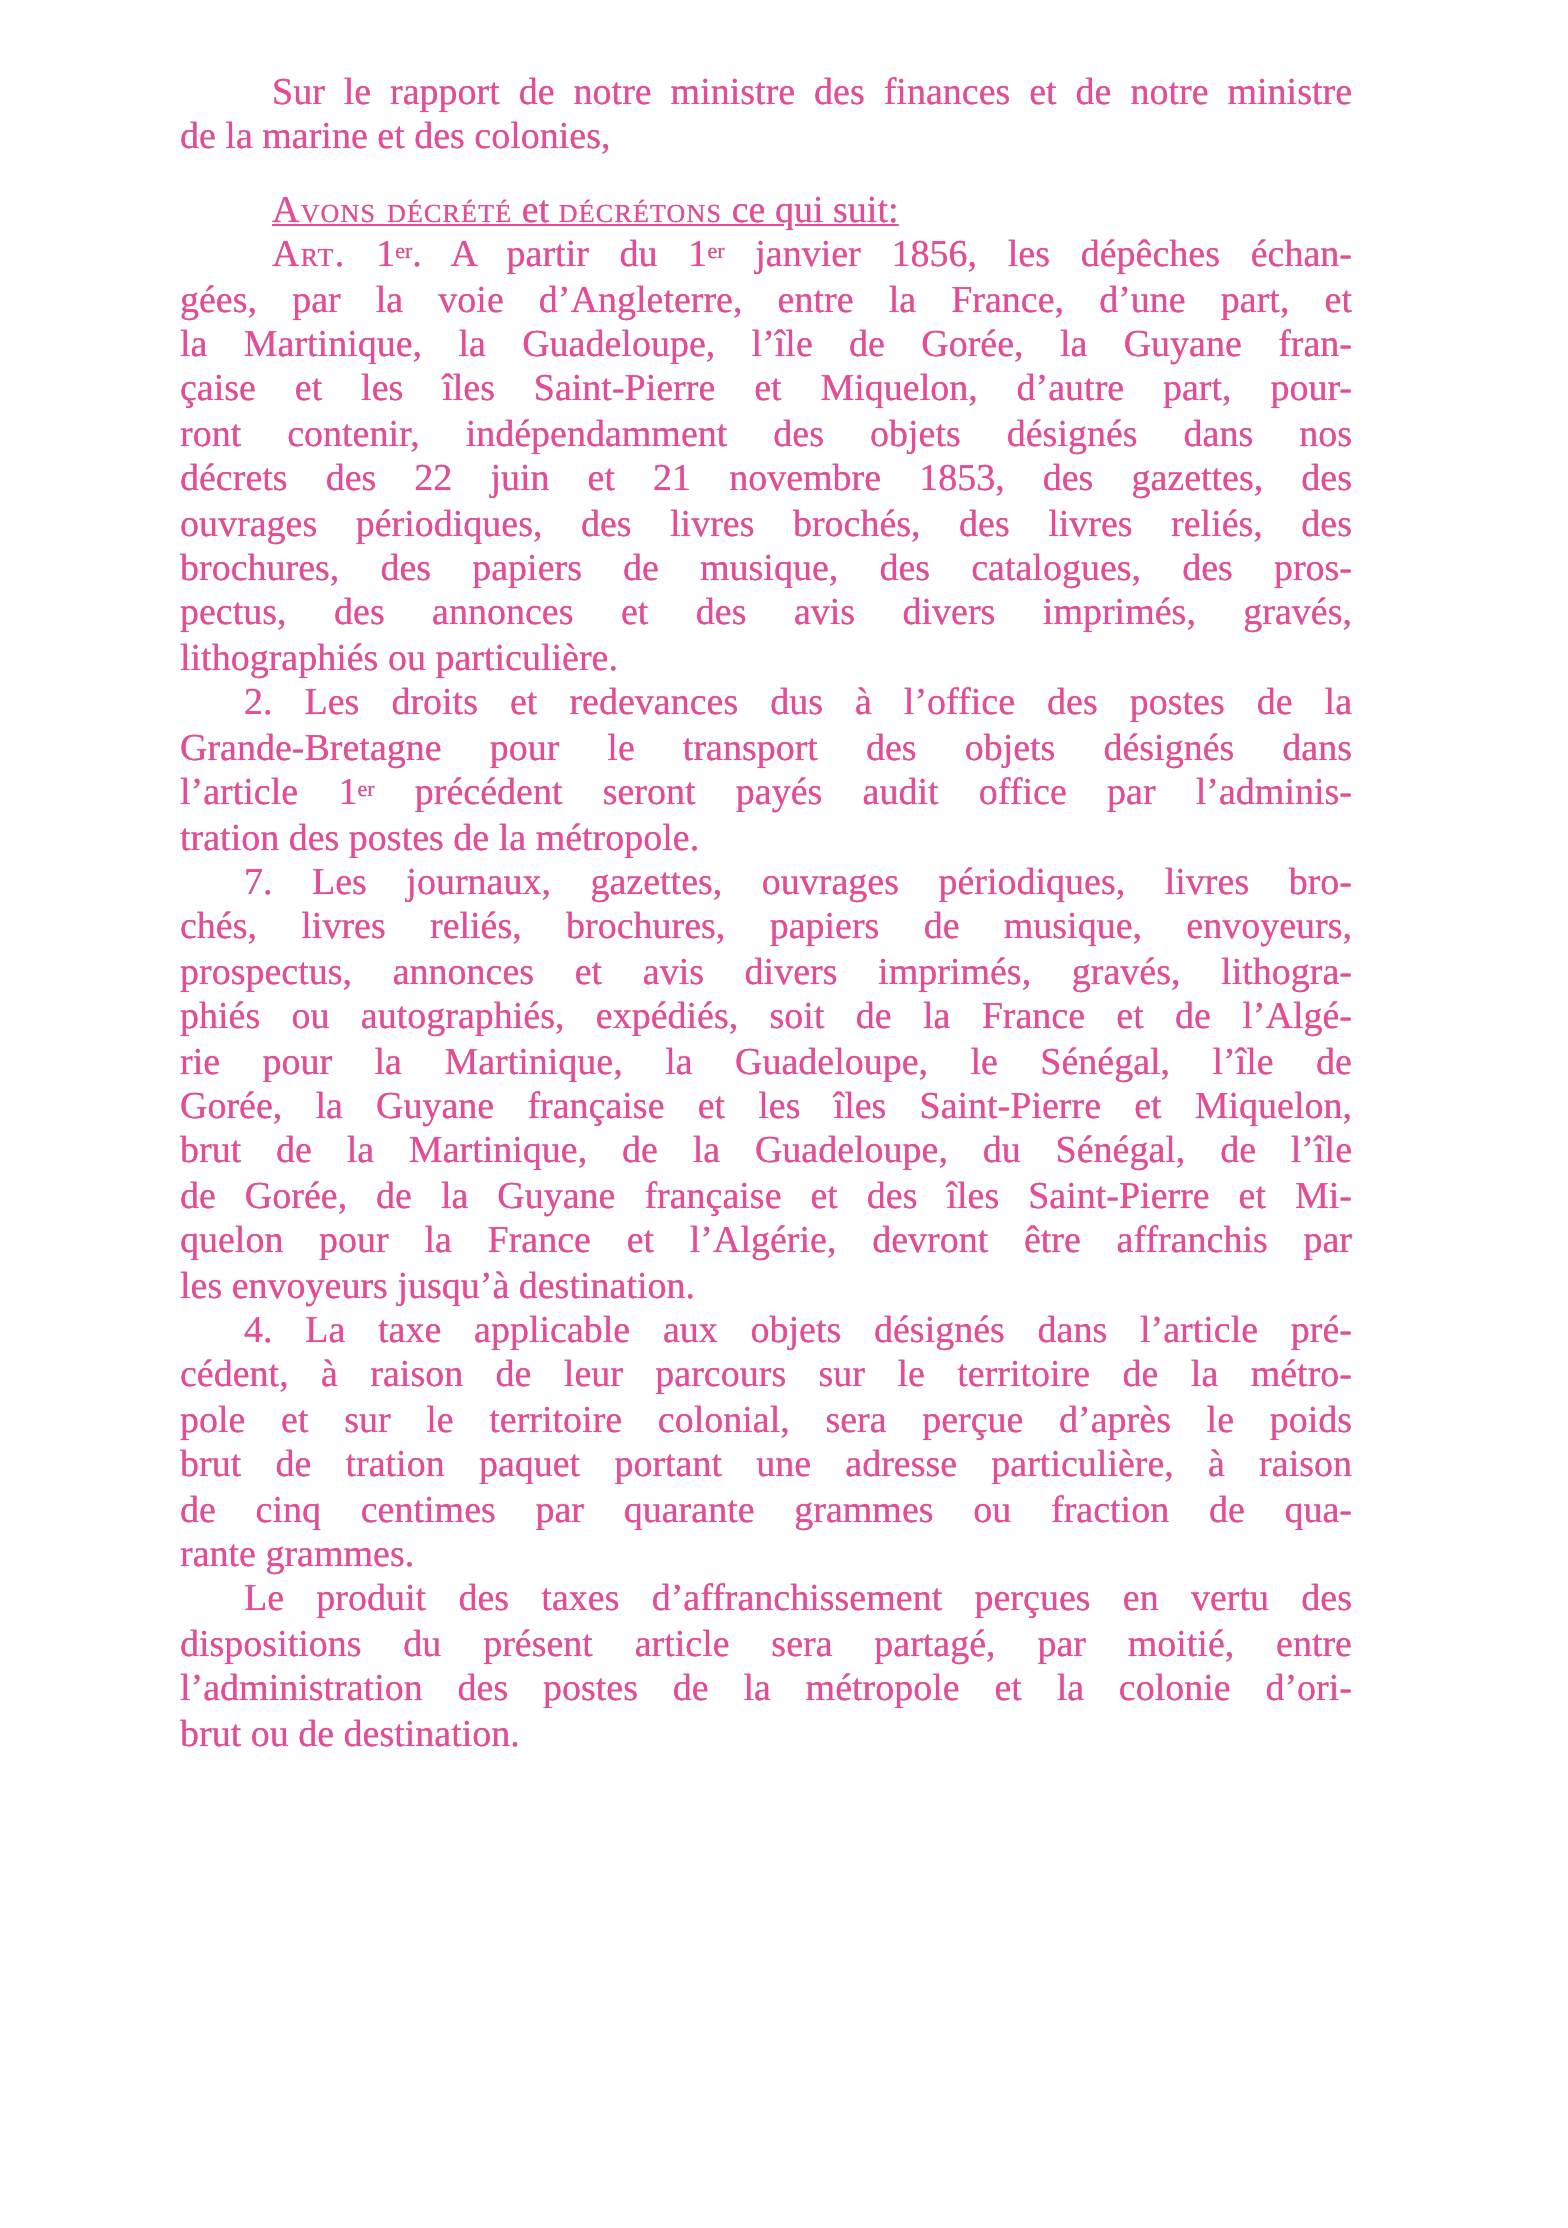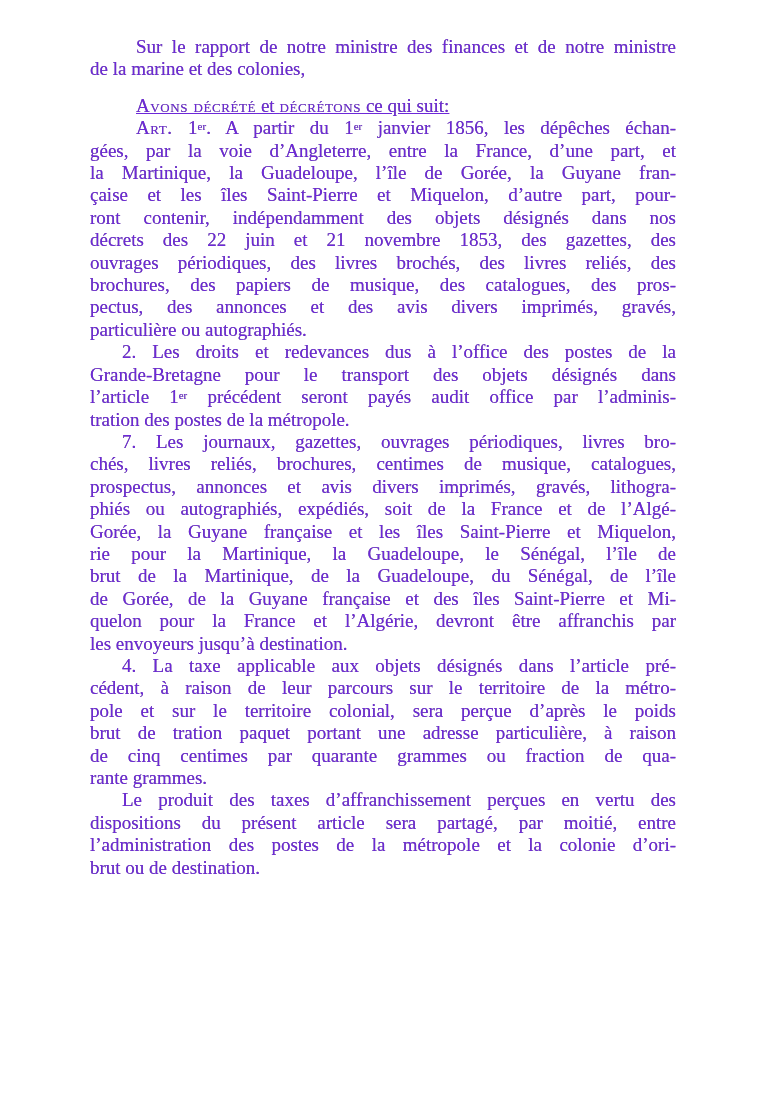--- a/index.html
+++ b/index.html
@@ -50,53 +50,53 @@
   .sup {
     font-size: 0.58em;
     vertical-align: 0.38em;
     line-height: 0;
   }
 </style>
 </head>
 <body>
 
 <div class="page">
-  <div class="text-block" style="color: #6d28d9;">
+  <div class="text-block" style="color: #ec4899;">
       <div class="para intro">
         <div class="line first">Sur le rapport de notre ministre des finances et de notre ministre</div>
         <div class="line last">de la marine et des colonies,</div>
       </div>
       <div class="para decree">
         <div class="line first last"><span class="smallcaps">Avons décrété</span> et <span class="smallcaps">décrétons</span> ce qui suit:</div>
       </div>
       <div class="para article-first">
         <div class="line first"><span class="smallcaps">Art.</span> 1<span class="sup">er</span>. A partir du 1<span class="sup">er</span> janvier 1856, les dépêches échan-</div>
         <div class="line">gées, par la voie d’Angleterre, entre la France, d’une part, et</div>
         <div class="line">la Martinique, la Guadeloupe, l’île de Gorée, la Guyane fran-</div>
         <div class="line">çaise et les îles Saint-Pierre et Miquelon, d’autre part, pour-</div>
         <div class="line">ront contenir, indépendamment des objets désignés dans nos</div>
         <div class="line">décrets des 22 juin et 21 novembre 1853, des gazettes, des</div>
         <div class="line">ouvrages périodiques, des livres brochés, des livres reliés, des</div>
         <div class="line">brochures, des papiers de musique, des catalogues, des pros-</div>
         <div class="line">pectus, des annonces et des avis divers imprimés, gravés,</div>
-        <div class="line last">particulière ou autographiés.</div>
+        <div class="line last">lithographiés ou particulière.</div>
       </div>
       <div class="para article">
         <div class="line first">2.  Les droits et redevances dus à l’office des postes de la</div>
         <div class="line">Grande-Bretagne pour le transport des objets désignés dans</div>
         <div class="line">l’article 1<span class="sup">er</span> précédent seront payés audit office par l’adminis-</div>
         <div class="line last">tration des postes de la métropole.</div>
       </div>
       <div class="para article">
         <div class="line first">7.  Les journaux, gazettes, ouvrages périodiques, livres bro-</div>
-        <div class="line">chés, livres reliés, brochures, centimes de musique, catalogues,</div>
+        <div class="line">chés, livres reliés, brochures, papiers de musique, envoyeurs,</div>
         <div class="line">prospectus, annonces et avis divers imprimés, gravés, lithogra-</div>
         <div class="line">phiés ou autographiés, expédiés, soit de la France et de l’Algé-</div>
+        <div class="line">rie pour la Martinique, la Guadeloupe, le Sénégal, l’île de</div>
         <div class="line">Gorée, la Guyane française et les îles Saint-Pierre et Miquelon,</div>
-        <div class="line">rie pour la Martinique, la Guadeloupe, le Sénégal, l’île de</div>
         <div class="line">brut de la Martinique, de la Guadeloupe, du Sénégal, de l’île</div>
         <div class="line">de Gorée, de la Guyane française et des îles Saint-Pierre et Mi-</div>
         <div class="line">quelon pour la France et l’Algérie, devront être affranchis par</div>
         <div class="line last">les envoyeurs jusqu’à destination.</div>
       </div>
       <div class="para article">
         <div class="line first">4.  La taxe applicable aux objets désignés dans l’article pré-</div>
         <div class="line">cédent, à raison de leur parcours sur le territoire de la métro-</div>
         <div class="line">pole et sur le territoire colonial, sera perçue d’après le poids</div>
         <div class="line">brut de tration paquet portant une adresse particulière, à raison</div>

